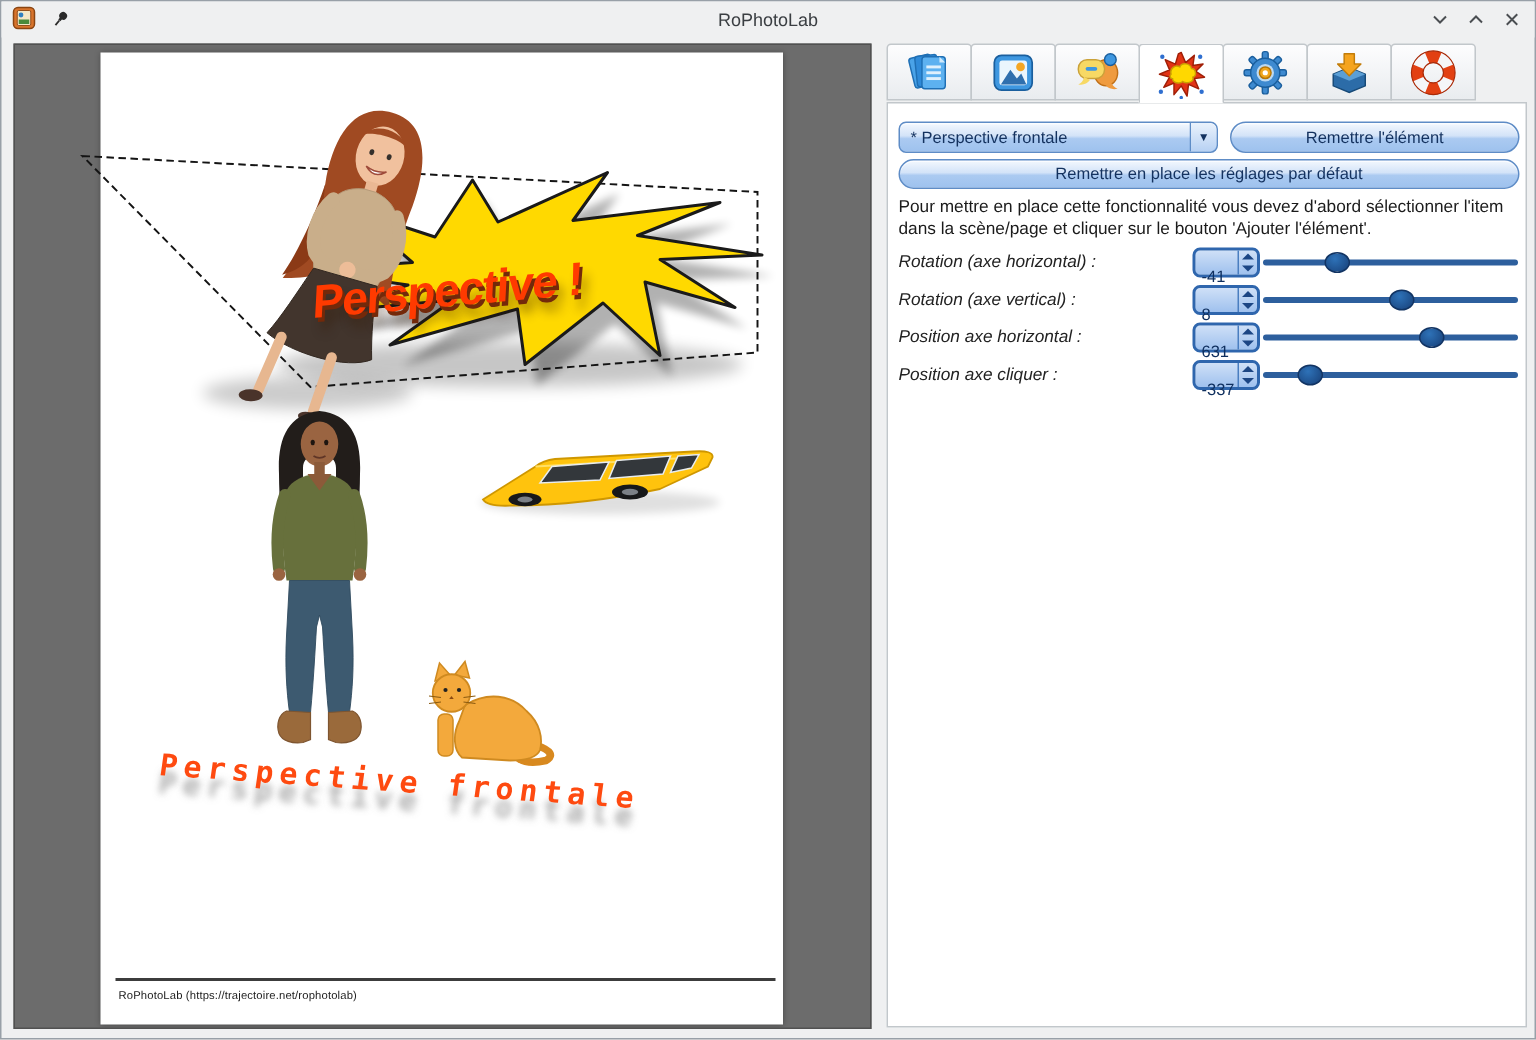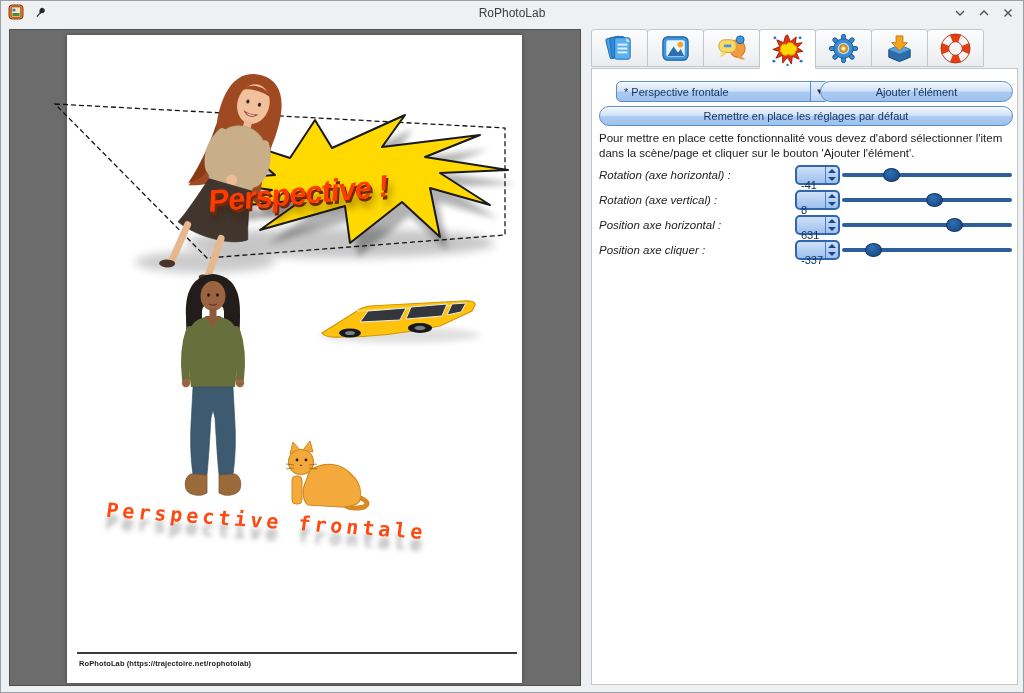--- a/index.html
+++ b/index.html
@@ -20,39 +20,39 @@
   .canvas-art { position:absolute; left:0; top:0; width:572px; height:657px; pointer-events:none; }
   .canvas-art [data-interactable="true"] { pointer-events:auto; }
 
   .burst-text { position:absolute; left:198px; top:140px; width:320px; font-weight:bold; font-size:31px;
     letter-spacing:-1px; color:#ff3a00; transform:rotate(-5deg) skewX(-8deg);
     text-shadow:2px 3px 0 #73290a, 5px 9px 7px rgba(50,25,0,.45); white-space:nowrap; }
   .caption-text { position:absolute; left:96px; top:482px; width:410px; font-family:"DejaVu Sans Mono", monospace;
     font-weight:bold; font-size:20px; letter-spacing:4px; color:#fe4a10; transform:rotate(4deg) skewX(-4deg);
     text-shadow:1px 12px 5px rgba(105,105,105,.55); white-space:nowrap; }
   .page-footer-line { position:absolute; left:67px; top:622px; width:440px; height:2px; background:#3c3c3c; }
-  .page-footer-text { position:absolute; left:69px; top:629px; font-size:7.5px; font-weight:bold; color:#1c1c1c; letter-spacing:.1px; }
+  .page-footer-text { position:absolute; left:69px; top:629px; font-size:7.5px; font-weight:normal; color:#1c1c1c; letter-spacing:.1px; }
 
   
   .panel { position:absolute; left:590px; top:28px; width:428px; height:657px; }
   .tabbar { position:absolute; left:0; top:0; height:40px; width:100%; display:flex; }
   .tab { width:57px; height:38px; border:1px solid #c2c7cb; border-radius:3px 3px 0 0; margin-right:-1px;
     background:linear-gradient(#fdfdfe,#e9ecef); display:flex; align-items:center; justify-content:center; cursor:pointer; position:relative; z-index:1; }
   .tab.active { height:40px; background:#ffffff; border-bottom:1px solid #ffffff; z-index:5; }
   .tab svg { width:33px; height:33px; }
 
   .pane { position:absolute; left:0; top:39px; width:427px; height:617px; background:#ffffff; border:1px solid #c2c7cb; z-index:2; }
 
   .glossy { background:linear-gradient(#f3f8fe 0%, #d3e3f8 45%, #abcaf1 55%, #9ec2ee 100%);
     border:1px solid #5e8cc6; color:#14325f; box-shadow:inset 0 1px 0 rgba(255,255,255,.7); }
   .btn { position:absolute; height:21px; border-radius:11px; font-size:11px; display:flex; align-items:center; justify-content:center; cursor:pointer; }
   .btn-add { left:228px; top:12px; width:193px; }
   .btn-reset { left:7px; top:37px; width:414px; height:20px; }
 
-  .dropdown { position:absolute; left:7px; top:12px; width:213px; height:21px; border-radius:5px; font-size:11px; display:flex; align-items:center; cursor:pointer;margin-left:17px; }
+  .dropdown { position:absolute; left:7px; top:12px; width:213px; height:21px; border-radius:5px; font-size:11px; display:flex; align-items:center; cursor:pointer; }
   .dropdown-value { flex:1; padding-left:7px; white-space:nowrap; overflow:hidden; }
   .dropdown-arrow-btn { width:18px; height:100%; border-left:1px solid #5e8cc6; display:flex; align-items:center; justify-content:center; border-radius:0 5px 5px 0; background:linear-gradient(#eaf2fc,#b7d1f3); }
   .dropdown-arrow-btn span { font-size:8px; color:#14325f; }
 
   .instructions { position:absolute; left:7px; top:62px; width:408px; font-size:11.5px; line-height:1.32; color:#1b1b1b; }
 
   .slider-row { position:absolute; left:0; width:100%; height:22px; }
   .slider-label { position:absolute; left:7px; top:4px; font-size:11.5px; color:#222;font-style:italic; }
   .spinbox { position:absolute; left:203px; top:0; width:45px; height:20px; border:2px solid #2f66ad; border-radius:5px;
     background:linear-gradient(#cfe0f7,#9fc1ee); display:flex; cursor:text; }
@@ -282,21 +282,21 @@
       </div>
     </div>
 
     <div class="pane" data-interactable="false">
       <div class="dropdown glossy" data-interactable="true">
         <span class="dropdown-value" data-interactable="false">* Perspective frontale</span>
         <span class="dropdown-arrow-btn" data-interactable="true">
             <span data-interactable="false">▼</span>
           </span>
       </div>
-      <div class="btn btn-add glossy" data-interactable="true">Ajouter l'élément</div>
+      <div class="btn btn-add glossy" data-interactable="true">Remettre l'élément</div>
       <div class="btn btn-reset glossy" data-interactable="true">Remettre en place les réglages par défaut</div>
       <div class="instructions" data-interactable="false">Pour mettre en place cette fonctionnalité vous devez d'abord sélectionner l'item dans la scène/page et cliquer sur le bouton 'Ajouter l'élément'.</div>
 
       <div class="slider-row" style="top:96px" data-interactable="false">
         <span class="slider-label" data-interactable="false">Rotation (axe horizontal) :</span>
         <div class="spinbox" data-interactable="true">
           <span class="spin-value" data-interactable="false">-41</span>
           <span class="spin-steppers" data-interactable="false">
               <span class="spin-up" data-interactable="true"></span>
               <span class="spin-down" data-interactable="true"></span>

